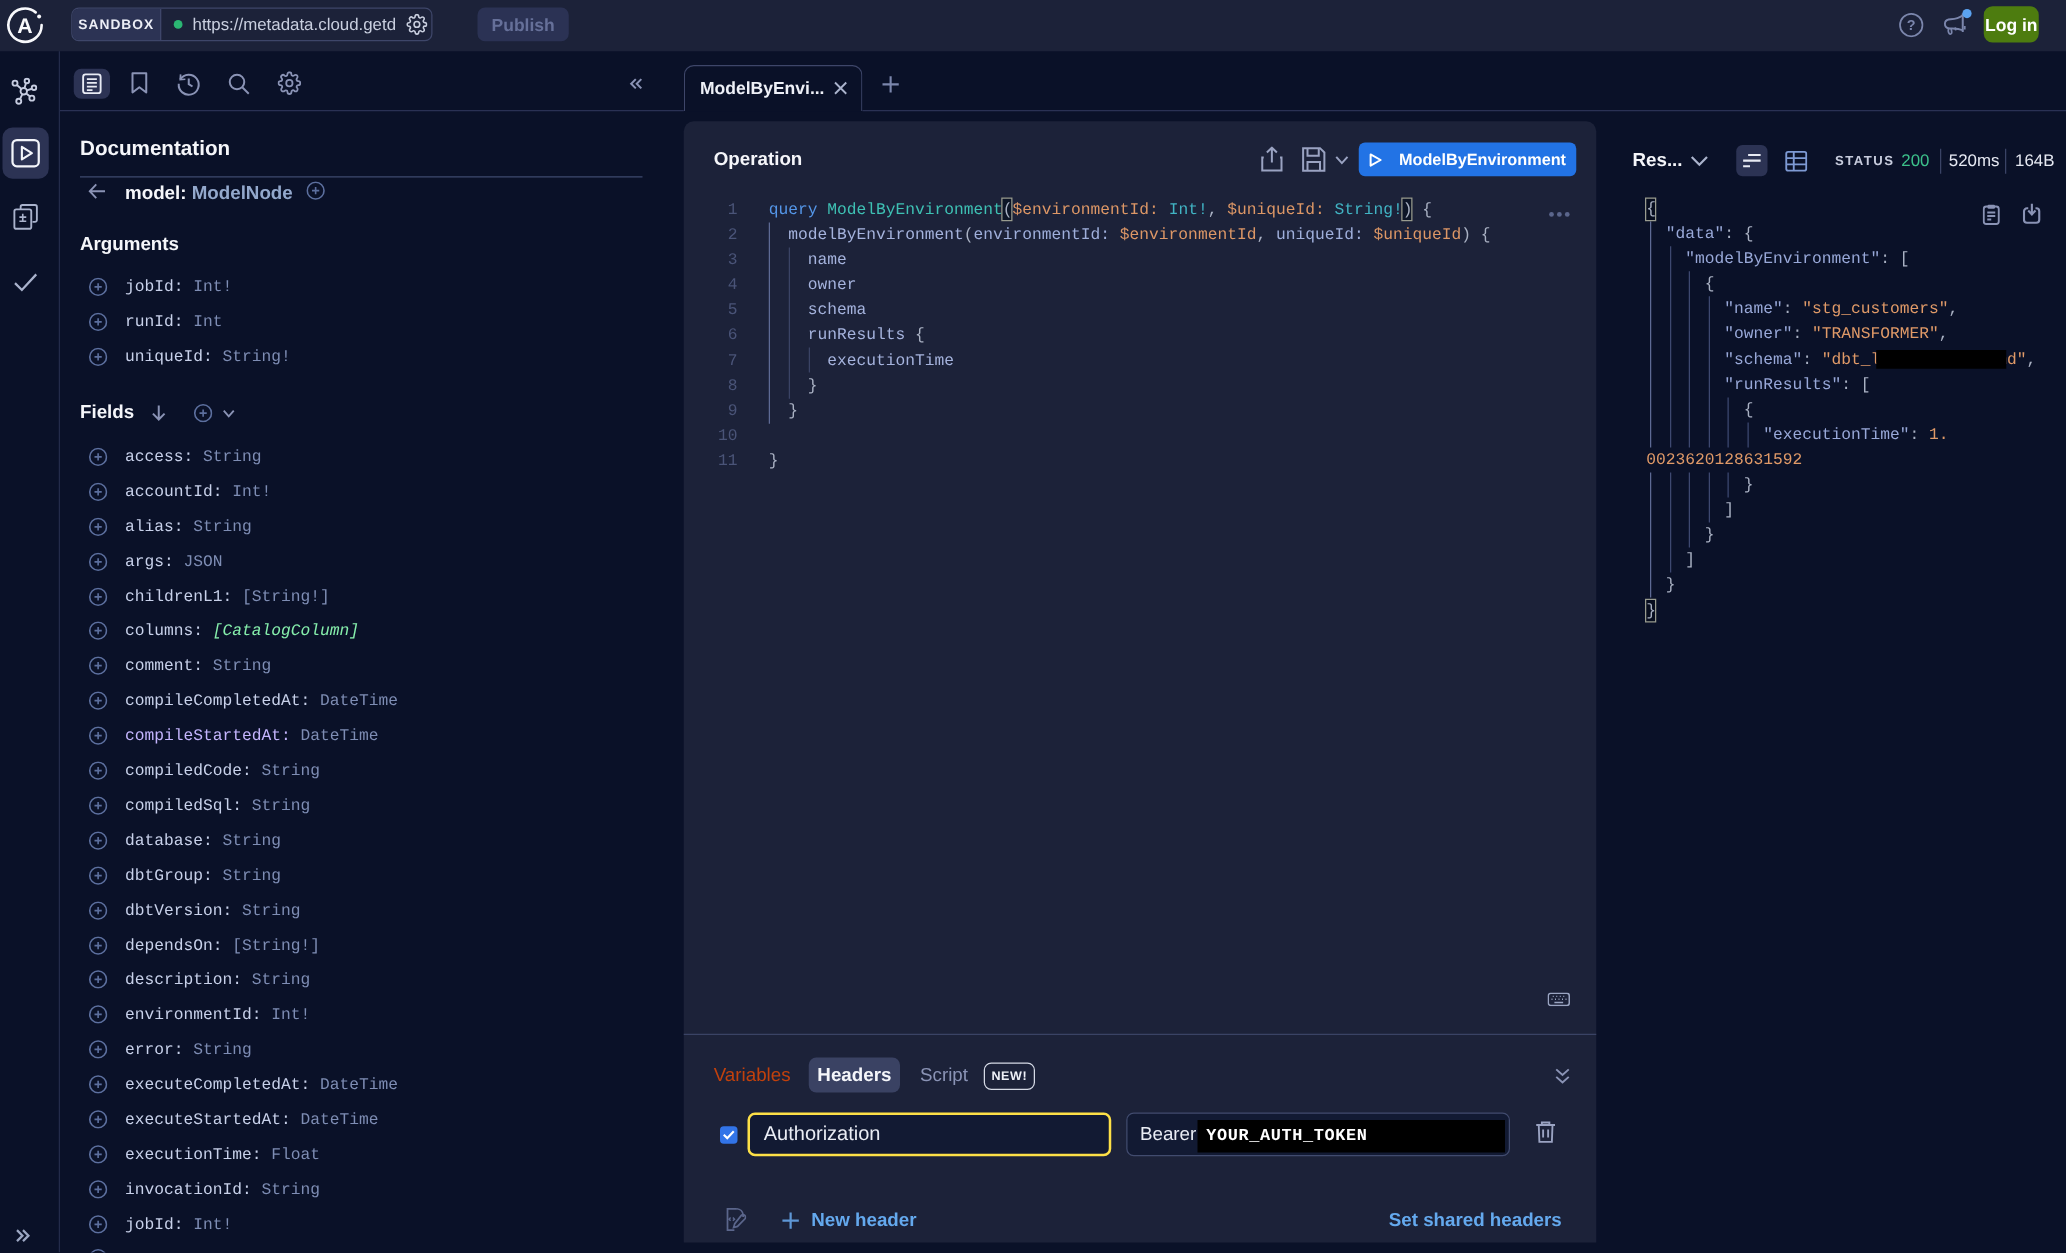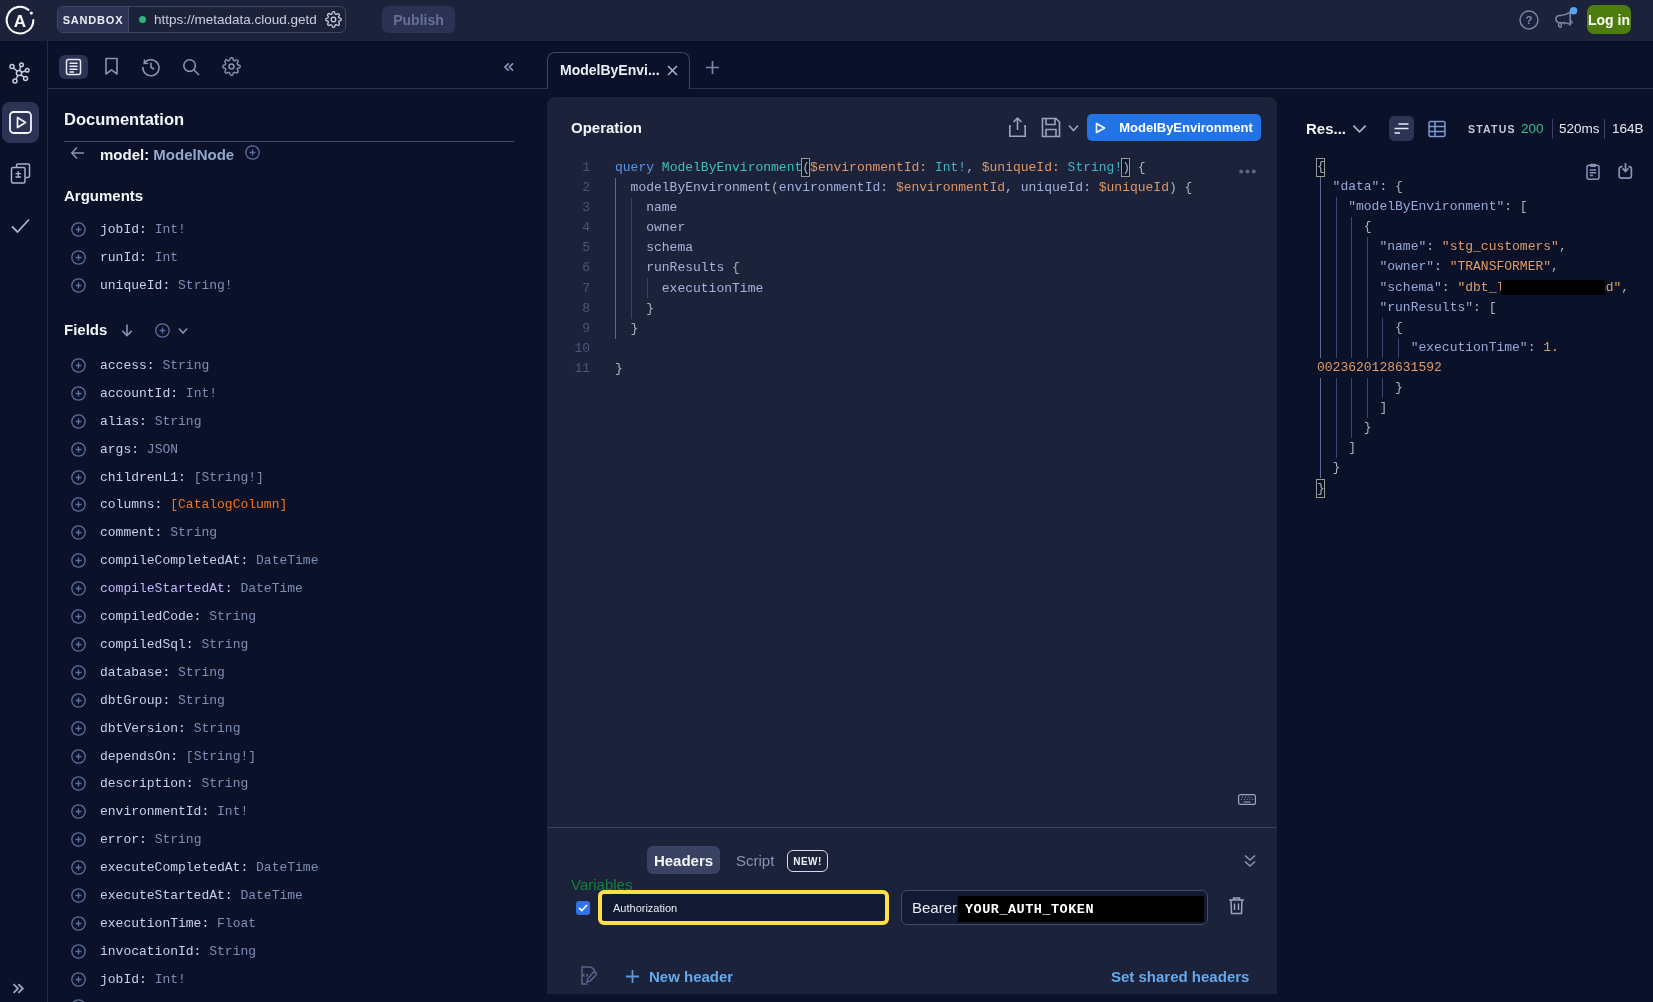--- a/index.html
+++ b/index.html
@@ -174,21 +174,21 @@
 <div class="abs mono" style="left:100px;top:442px;font-size:13px;"><span style="color:#c8d1ea;">args:</span> <span style="color:#7e8db4;">JSON</span></div>
 <svg class="abs" style="left:71px;top:470px;" width="15" height="15" viewBox="0 0 15 15">
     <circle cx="7.5" cy="7.5" r="6.7" fill="none" stroke="#5c6f9e" stroke-width="1.3"></circle>
     <path d="M7.5 4.6 L7.5 10.4 M4.6 7.5 L10.4 7.5" stroke="#5c6f9e" stroke-width="1.3"></path>
   </svg>
 <div class="abs mono" style="left:100px;top:470px;font-size:13px;"><span style="color:#c8d1ea;">childrenL1:</span> <span style="color:#7e8db4;">[String!]</span></div>
 <svg class="abs" style="left:71px;top:497px;" width="15" height="15" viewBox="0 0 15 15">
     <circle cx="7.5" cy="7.5" r="6.7" fill="none" stroke="#5c6f9e" stroke-width="1.3"></circle>
     <path d="M7.5 4.6 L7.5 10.4 M4.6 7.5 L10.4 7.5" stroke="#5c6f9e" stroke-width="1.3"></path>
   </svg>
-<div class="abs mono" style="left:100px;top:497px;font-size:13px;"><span style="color:#c8d1ea;">columns:</span> <span style="color:#f97316;">[CatalogColumn]</span></div>
+<div class="abs mono" style="left:100px;top:497px;font-size:13px;"><span style="color:#c8d1ea;">columns:</span> <span style="color:#86efac;font-style:italic;">[CatalogColumn]</span></div>
 <svg class="abs" style="left:71px;top:525px;" width="15" height="15" viewBox="0 0 15 15">
     <circle cx="7.5" cy="7.5" r="6.7" fill="none" stroke="#5c6f9e" stroke-width="1.3"></circle>
     <path d="M7.5 4.6 L7.5 10.4 M4.6 7.5 L10.4 7.5" stroke="#5c6f9e" stroke-width="1.3"></path>
   </svg>
 <div class="abs mono" style="left:100px;top:525px;font-size:13px;"><span style="color:#c8d1ea;">comment:</span> <span style="color:#7e8db4;">String</span></div>
 <svg class="abs" style="left:71px;top:553px;" width="15" height="15" viewBox="0 0 15 15">
     <circle cx="7.5" cy="7.5" r="6.7" fill="none" stroke="#5c6f9e" stroke-width="1.3"></circle>
     <path d="M7.5 4.6 L7.5 10.4 M4.6 7.5 L10.4 7.5" stroke="#5c6f9e" stroke-width="1.3"></path>
   </svg>
 <div class="abs mono" style="left:100px;top:553px;font-size:13px;"><span style="color:#c8d1ea;margin-top:43px;">compileCompletedAt:</span> <span style="color:#7e8db4;">DateTime</span></div>
@@ -337,34 +337,34 @@
     <circle cx="8.5" cy="2.5" r="1.9" fill="#5b668c"></circle>
     <circle cx="14.8" cy="2.5" r="1.9" fill="#5b668c"></circle>
 </svg>
 
 <svg class="abs" style="left:1238px;top:794px;" width="18" height="11" viewBox="0 0 18 11">
   <rect x="0.6" y="0.6" width="16.8" height="9.8" rx="2" fill="none" stroke="#9aa5c2" stroke-width="1.2"></rect>
   <path d="M4.2 3.1 L5 3.1 M7 3.1 L7.8 3.1 M9.8 3.1 L10.6 3.1 M12.6 3.1 L13.4 3.1 M3.2 5.4 L4 5.4 M6 5.4 L6.8 5.4 M8.8 5.4 L9.6 5.4 M11.6 5.4 L12.4 5.4 M14.4 5.4 L15.2 5.4 M5.5 8 L12.5 8" stroke="#9aa5c2" stroke-width="1.1"></path>
 </svg>
 
 <div class="abs" style="left:547px;top:827px;width:730px;height:1px;background:#3a4365;"></div>
-<div class="abs" style="left:571px;top:876px;color:#15803d;font-size:15px;">Variables</div>
+<div class="abs" style="left:571px;top:852px;color:#c2410c;font-size:15px;">Variables</div>
 <div class="abs" style="left:647px;top:846px;width:73px;height:28px;background:#3a4263;border-radius:6px;display:flex;align-items:center;justify-content:center;color:#f5f6fa;font-size:15px;font-weight:bold;">Headers</div>
 <div class="abs" style="left:736px;top:852px;color:#8a93b5;font-size:15px;text-align:right;">Script</div>
 <div class="abs" style="left:787px;top:850px;width:41px;height:22px;border:1.5px solid #d5dae6;border-radius:6px;display:flex;align-items:center;justify-content:center;color:#eef0f7;font-size:10px;font-weight:bold;letter-spacing:0.5px;">NEW!</div>
 <svg class="abs" style="left:1242px;top:853px;" width="16" height="16" viewBox="0 0 16 16" fill="none" stroke="#8a93b5" stroke-width="1.6">
   <path d="M3 2.5 L8 7 L13 2.5 M3 8.5 L8 13 L13 8.5"></path>
 </svg>
 
 <div class="abs" style="left:576px;top:901px;width:14px;height:14px;background:#3274e8;border-radius:3px;"></div>
 <svg class="abs" style="left:578px;top:904px;" width="10" height="8" viewBox="0 0 10 8" fill="none" stroke="#fff" stroke-width="1.7">
   <path d="M1 3.8 L3.8 6.5 L9 1"></path>
 </svg>
 
-<div class="abs" style="left:598px;top:890px;width:291px;height:35px;border:4px solid #fde047;background:#121a33;border-radius:6px;display:flex;align-items:center;padding-left:11px;color:#e9ecf4;font-size:11px;">Authorization</div>
+<div class="abs" style="left:598px;top:890px;width:291px;height:35px;border:2px solid #fde047;background:#121a33;border-radius:6px;display:flex;align-items:center;padding-left:11px;color:#e9ecf4;font-size:16px;">Authorization</div>
 <div class="abs" style="left:901px;top:890px;width:307px;height:35px;border:1px solid #414b6e;background:#121a33;border-radius:6px;display:flex;align-items:center;padding-left:10px;color:#e9ecf4;font-size:15px;">Bearer&nbsp;</div>
 <div class="abs mono" style="left:958px;top:896px;width:246px;height:26px;background:#000;color:#fff;font-size:13.5px;font-weight:bold;display:flex;align-items:center;padding-left:7px;letter-spacing:0.5px;">YOUR_AUTH_TOKEN</div>
 
 <svg class="abs" style="left:1228px;top:896px;" width="17" height="19" viewBox="0 0 17 19" fill="none" stroke="#9aa3c2" stroke-width="1.5">
   <path d="M1 4 L16 4 M5.5 4 L5.5 2 L11.5 2 L11.5 4 M3 4 L3.5 17.5 L13.5 17.5 L14 4"></path>
   <path d="M6.5 7.5 L6.5 14 M10.5 7.5 L10.5 14"></path>
 </svg>
 
 <svg class="abs" style="left:580px;top:966px;" width="17" height="19" viewBox="0 0 17 19" fill="none" stroke="#5b668c" stroke-width="1.4">
   <path d="M9.5 1 L2 1 L2 18 L7.5 18"></path>

